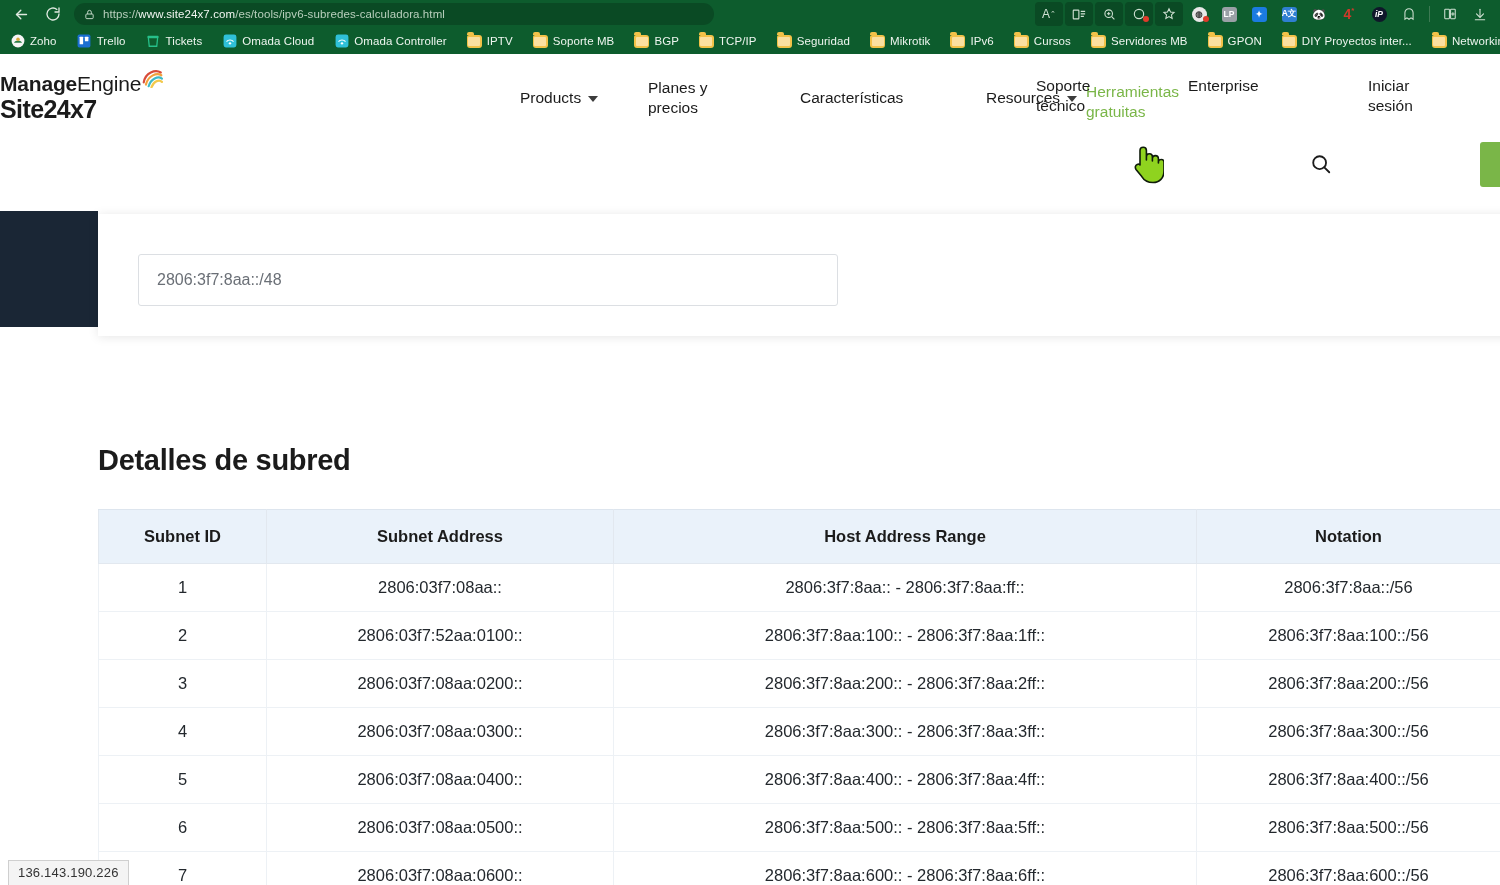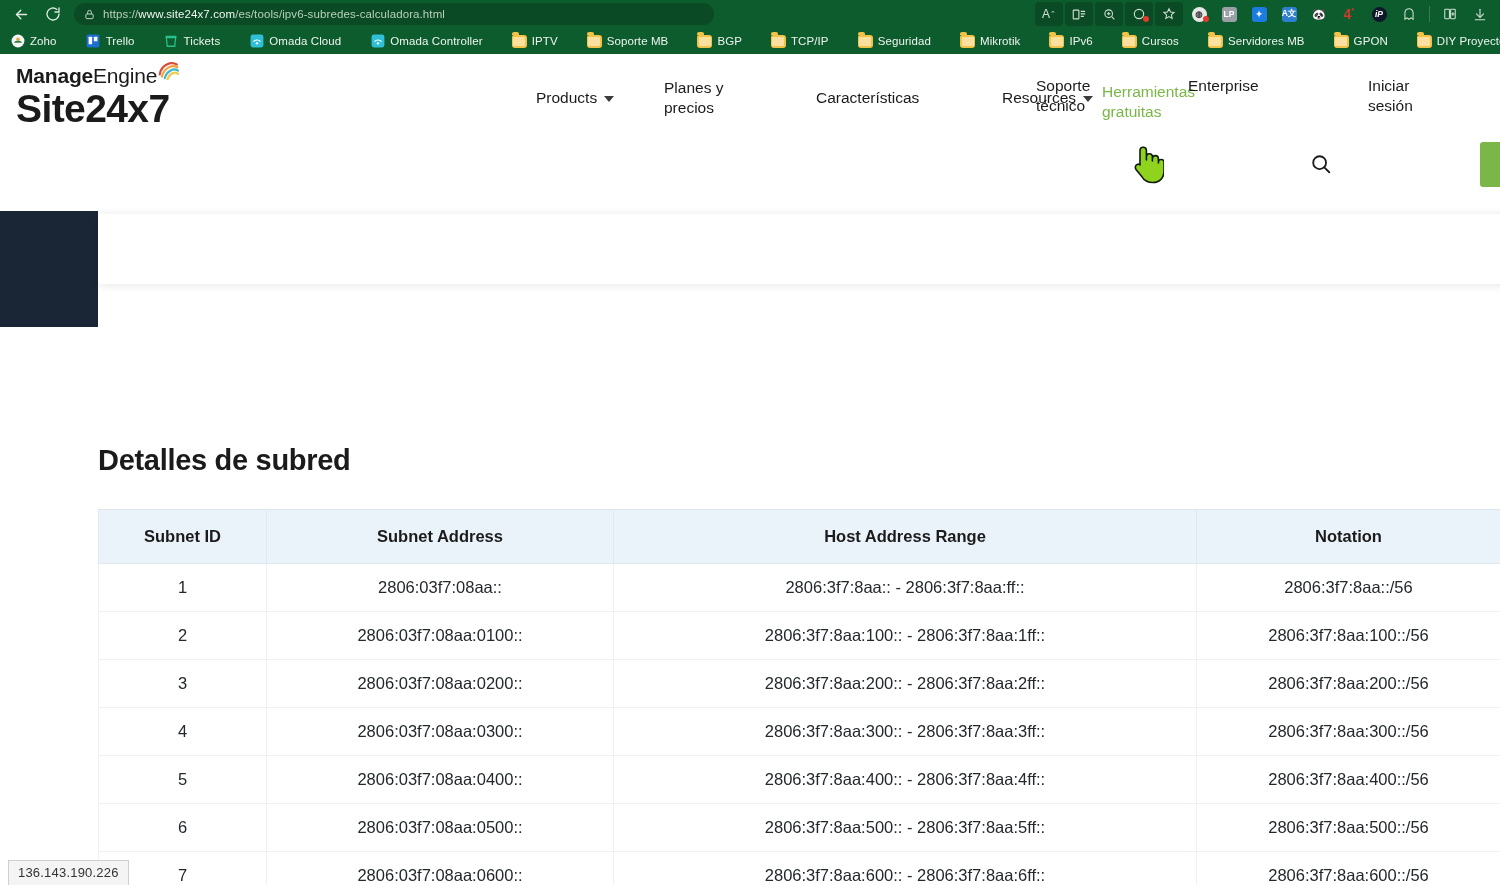--- a/index.html
+++ b/index.html
@@ -78,21 +78,21 @@
   }
   .sq { width: 15px; height: 15px; border-radius: 3px; display:flex; align-items:center; justify-content:center; font-size:8.5px; font-weight:bold; color:#fff;}
   .tb-sep { width:1px; height:16px; background:#3d7a53; margin:0 4px; }
 
   
   .bookmarks-row {
     height: 26px;
     display: flex;
     align-items: center;
     padding: 0 4px;
-    gap: 17px;
+    gap: 8px;
     overflow: hidden;
     background: #0d5c2d;
   }
   .bm {
     display: flex; align-items: center; gap: 5px;
     padding: 2px 6px;
     border-radius: 4px;
     white-space: nowrap;
     flex: 0 0 auto;
   }
@@ -125,41 +125,40 @@
     background: #ffffff;
     overflow: hidden;
   }
 
   
   .site-header {
     height: 88px;
     background: #ffffff;
     display: flex;
     align-items: center;
-    padding-left: 16px;
     position: relative;
     z-index: 5;
   }
   .logo-block { width: 250px; flex: 0 0 auto; }
   .logo-top {
     font-size: 21px;
     color: #1b1b1b;
     letter-spacing: -.2px;
     position: relative;
     display: inline-block;
     line-height: 1.05;
   }
   .logo-top b { font-weight: bold; }
   .logo-top .swoosh {
     position: absolute;
     right: -22px; top: -5px;
     width: 22px; height: 20px;
   }
   .logo-bottom {
-    font-size: 39px;
+    font-size: 25px;
     font-weight: bold;
     color: #1b1b1b;
     letter-spacing: -.6px;
     line-height: 1.1;
     margin-top: 1px;
   }
 
   .main-nav {
     display: flex;
     align-items: center;
@@ -619,20 +618,23 @@
           </svg>
         </div>
         <button class="cta-btn" style="position: absolute; left: 1480px; top: 88px; width: 80px;">P</button>
       </div>
   </div>
 
   <div class="hero-band"></div>
 
   <div class="form-card">
     <div class="field-group left">
+      <div class="field-input">
+        <span>2806:3f7:8aa::/48</span>
+      </div>
     </div>
   </div>
 
   <div class="subnet-section">
     <div class="section-title">Detalles de subred</div>
     <table class="subnet-table">
       <colgroup>
           <col class="c1">
           <col class="c2">
           <col class="c3">
@@ -648,21 +650,21 @@
         </thead>
       <tbody id="tbody">
           <tr>
             <td>1</td>
             <td>2806:03f7:08aa::</td>
             <td>2806:3f7:8aa:: - 2806:3f7:8aa:ff::</td>
             <td>2806:3f7:8aa::/56</td>
           </tr>
           <tr>
             <td>2</td>
-            <td>2806:03f7:08aa:0100::</td>
+            <td>2806:03f7:52aa:0100::</td>
             <td>2806:3f7:8aa:100:: - 2806:3f7:8aa:1ff::</td>
             <td>2806:3f7:8aa:100::/56</td>
           </tr>
           <tr>
             <td>3</td>
             <td>2806:03f7:08aa:0200::</td>
             <td>2806:3f7:8aa:200:: - 2806:3f7:8aa:2ff::</td>
             <td>2806:3f7:8aa:200::/56</td>
           </tr>
           <tr>

